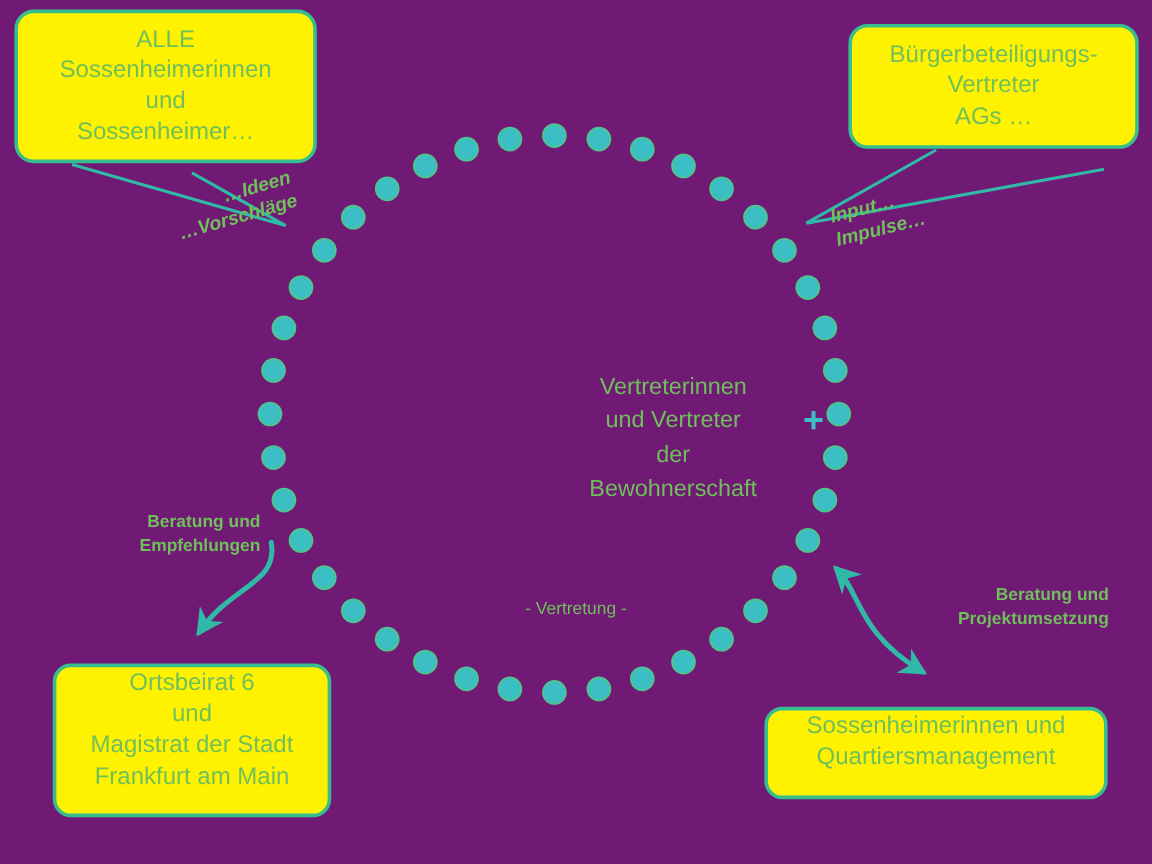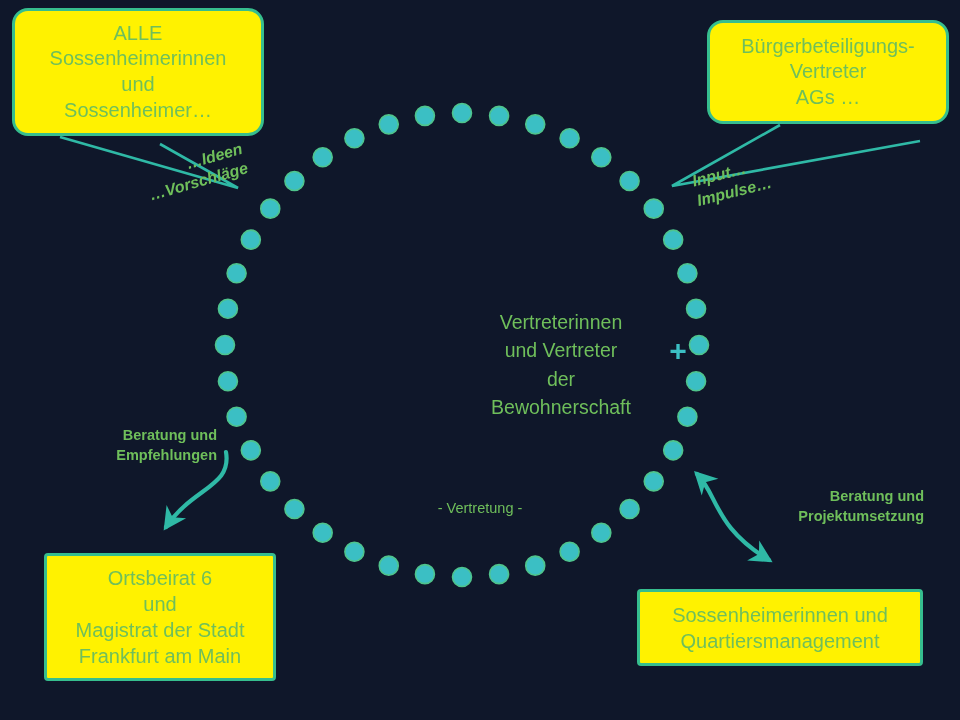--- a/index.html
+++ b/index.html
@@ -4,21 +4,21 @@
 <style>
   html, body {
     margin: 0;
     padding: 0;
     background: #FFFF00;
   }
   #stage {
     position: relative;
     width: 960px;
     height: 720px;
-    background: #0f172a;
+    background: #701a75;
     overflow: hidden;
     font-family: "Liberation Sans", sans-serif;
   }
   #dots, #arrows {
     position: absolute;
     left: 0; top: 0;
     width: 960px; height: 720px;
     pointer-events: none;
   }
 
@@ -41,28 +41,27 @@
   .bubble .btxt { display: block; width: 100%; padding: 0 8px; white-space: pre-line; }
 
   #bubble-citizens { left: 12px;  top: 8px;   width: 252px; height: 128px; }
   #bubble-workshops{ left: 707px; top: 20px;  width: 242px; height: 104px; }
 
   
   .plainbox {
     position: absolute;
     box-sizing: border-box;
     border: 3px solid #36BE8E;
-    border-radius: 4px;
+    border-radius: 15px;
     background: #FFF200;
     color: #6FBF5B;
     text-align: center;
     line-height: 1.3;
     font-size: 20px;
     display: flex;
-    align-items: center;
     justify-content: center;
     z-index: 4;
   }
   .plainbox .btxt { display: block; width: 100%; padding: 0 6px; white-space: pre-line; }
 
   #box-ortsbeirat { left: 44px;  top: 553px; width: 232px; height: 128px; }
   #box-stadtplanung { left: 637px; top: 589px; width: 286px; height: 77px; }
 
   
   .annot-rot {

